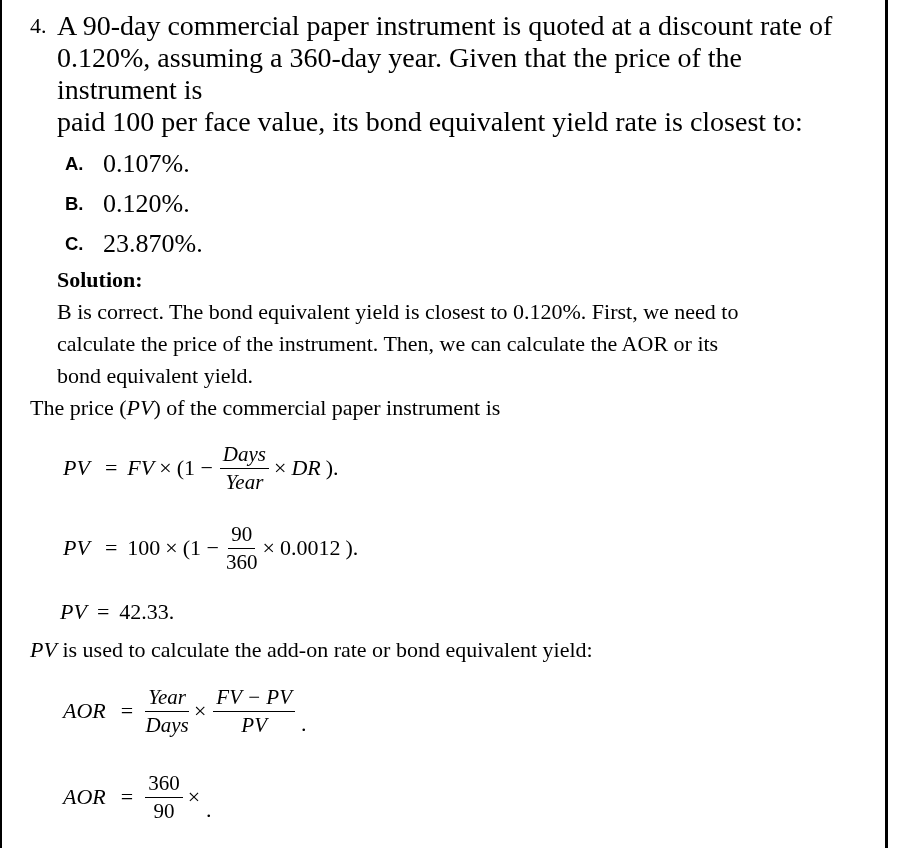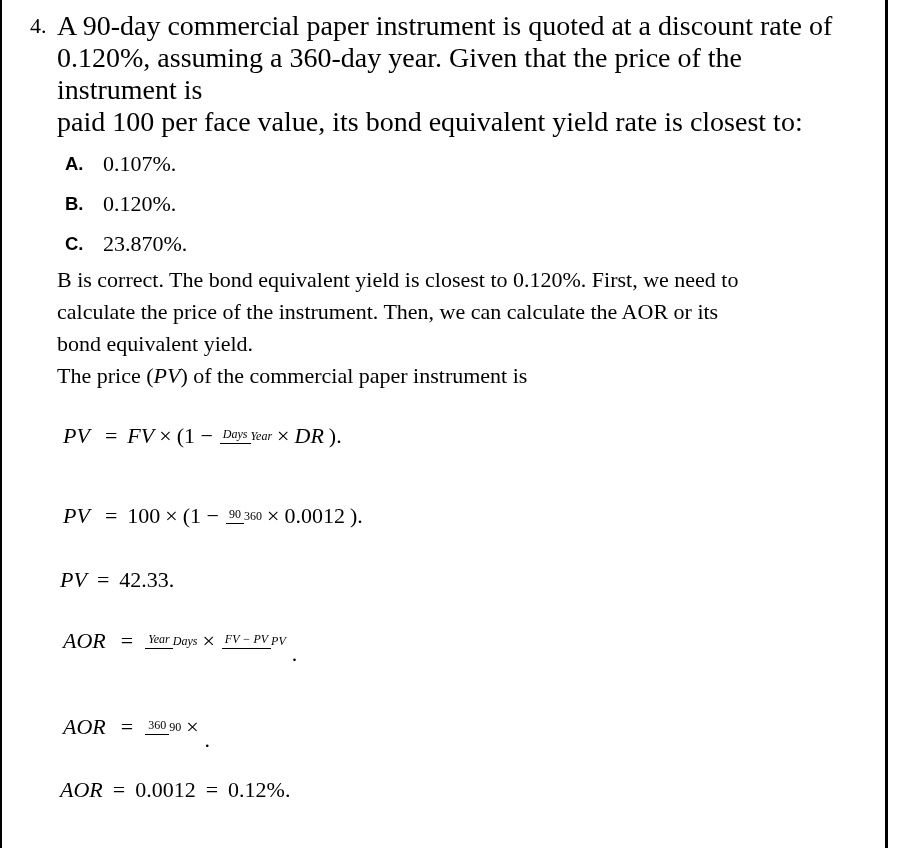--- a/index.html
+++ b/index.html
@@ -22,41 +22,41 @@
   .q-num  { width: 27px; font-size: 22px; line-height: 32px; }
   .q-text { flex: 1; font-size: 28px; line-height: 32px; white-space: pre-line; }
 
   
   .options { margin-top: 6px; }
   .option { height: 40px; line-height: 40px; margin-left: 35px; display: flex; }
   .opt-letter {
     font-family: "Liberation Sans", sans-serif;
     font-weight: bold; font-size: 18.5px; width: 38px;
   }
-  .opt-text { font-size: 22px; text-align: center; }
+  .opt-text { font-size: 26px; text-align: center; }
 
   
   .sol-heading { font-size: 22px; font-weight: bold; line-height: 32px; margin-left: 27px; }
   .para {
     font-size: 22px; line-height: 32px; margin-left: 27px;
     white-space: pre-line;
   }
-  .para-inline { font-size: 22px; line-height: 32px; margin-left: 27px; }
+  .para-inline { font-size: 22px; line-height: 32px; }
   .var { font-style: italic; }
 
   
   .formula {
     display: flex; align-items: center;
     font-size: 22px; margin-left: 33px; height: 56px;
   }
   .formula > span { margin-right: 5px; }
   .formula .eq { margin: 0 10px; }
   .frac {
-    display: inline-flex; align-items: center;
-    font-size: 12px; line-height: 1.15; margin: 0 2px;
+    display: inline-flex; flex-direction: column; align-items: center;
+    font-size: 21px; line-height: 1.15; margin: 0 2px;
   }
   .frac .top { border-bottom: 1.7px solid #000; padding: 0 3px 1px; display: block; }
   .frac .bot { padding-top: 1px; display: block; }
   .period { transform: translateY(13px); margin-left: 1px; }
   .f-tall { height: 58px; }
 
   .result-line { font-size: 22px; margin-left: 30px; display: flex; align-items: baseline; }
   .result-line .eq { margin: 0 10px; }
   .mt16 { margin-top: 16px; }
   .mt24 { margin-top: 24px; }
@@ -90,20 +90,21 @@
       <div class="option">
           <span class="opt-letter">B.</span>
           <span class="opt-text">0.120%.</span>
         </div>
       <div class="option">
           <span class="opt-letter">C.</span>
           <span class="opt-text">23.870%.</span>
         </div>
     </div>
 
+    <div class="sol-heading">Solution:</div>
 
     <div class="para">B is correct. The bond equivalent yield is closest to 0.120%. First, we need to
 calculate the price of the instrument. Then, we can calculate the AOR or its
 bond equivalent yield.</div>
 
     <div class="para-inline"><span>The price (</span><span class="var">PV</span><span>) of the commercial paper instrument is</span></div>
 
     <div class="formula mt16">
       <span class="var">PV</span>
       <span class="eq">=</span>
@@ -133,20 +134,21 @@
       <span>0.0012</span>
       <span>).</span>
     </div>
 
     <div class="result-line rl mt20">
       <span class="var">PV</span>
       <span class="eq">=</span>
       <span>42.33.</span>
     </div>
 
+    <div class="para-inline mt6"><span class="var">PV</span><span> is used to calculate the add-on rate or bond equivalent yield:</span></div>
 
     <div class="formula f-tall mt16">
       <span class="var">AOR</span>
       <span class="eq">=</span>
       <span class="frac">
           <span class="top var">Year</span>
           <span class="bot var">Days</span>
         </span>
       <span>×</span>
       <span class="frac">

